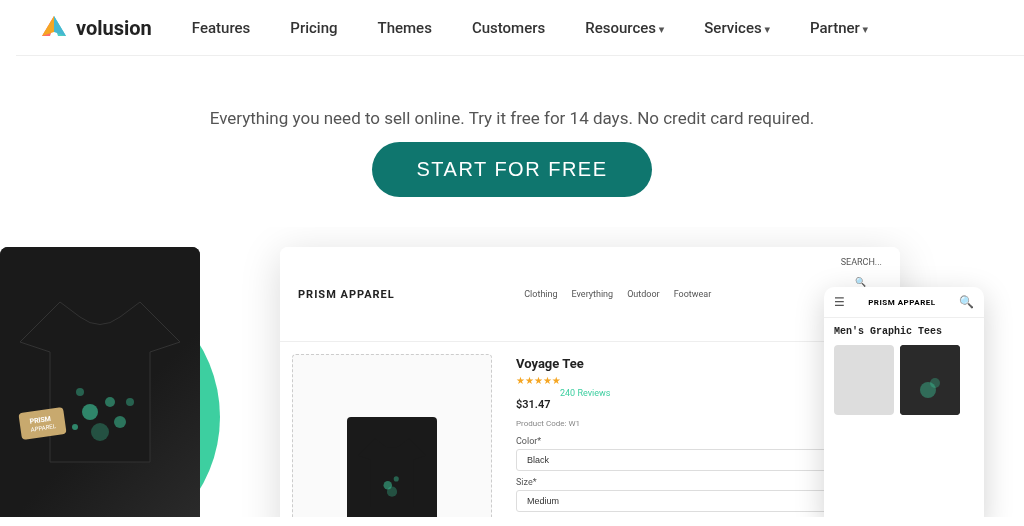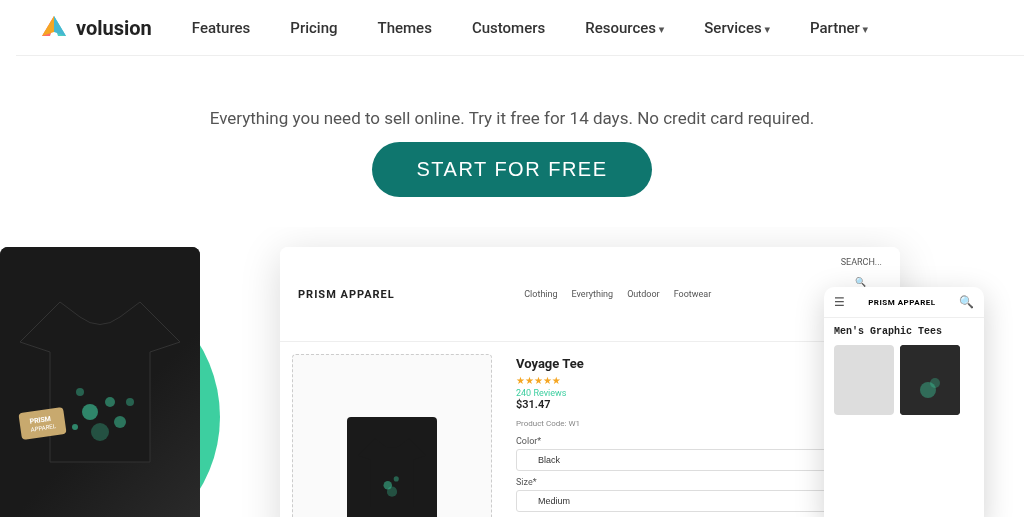--- a/index.html
+++ b/index.html
@@ -234,20 +234,21 @@
       margin-bottom: 4px;
     }
     .product-stars {
       color: #f5a623;
       font-size: 10px;
       margin-bottom: 2px;
     }
     .product-reviews {
       font-size: 9px;
       color: #3dcfa0;
+      margin-left: 44px;
     }
     .product-price-label {
       font-size: 9px;
       color: #555;
       margin-top: 6px;
     }
     .product-price {
       font-size: 11px;
       font-weight: 600;
       color: #222;
@@ -258,21 +259,21 @@
       color: #888;
       margin-bottom: 8px;
     }
     .form-label {
       font-size: 9px;
       color: #555;
       margin-bottom: 2px;
     }
     .form-select {
       width: 100%;
-      padding: 4px 17px;
+      padding: 4px 6px;
       font-size: 9px;
       border: 1px solid #ddd;
       border-radius: 3px;
       background: #fff;
       margin-bottom: 6px;
       color: #333;
     }
 
     
     .mobile-preview {

